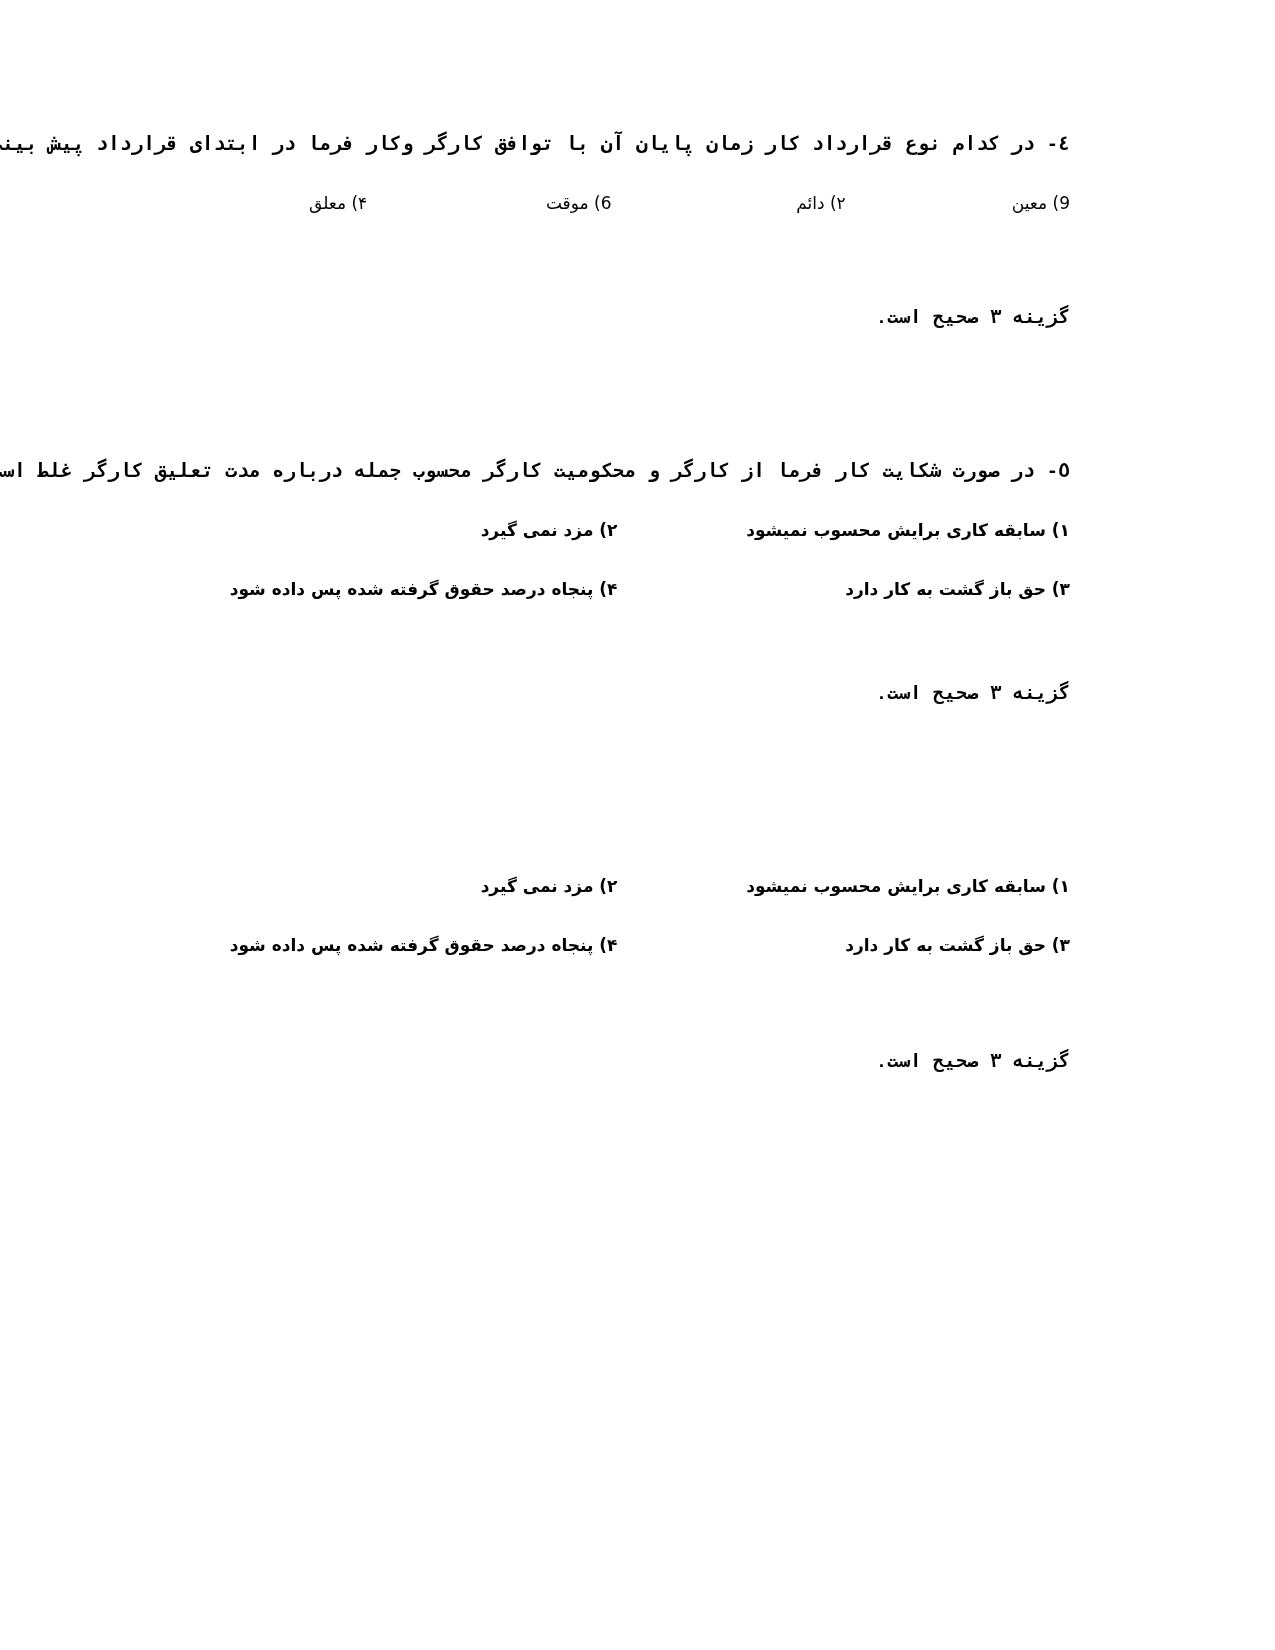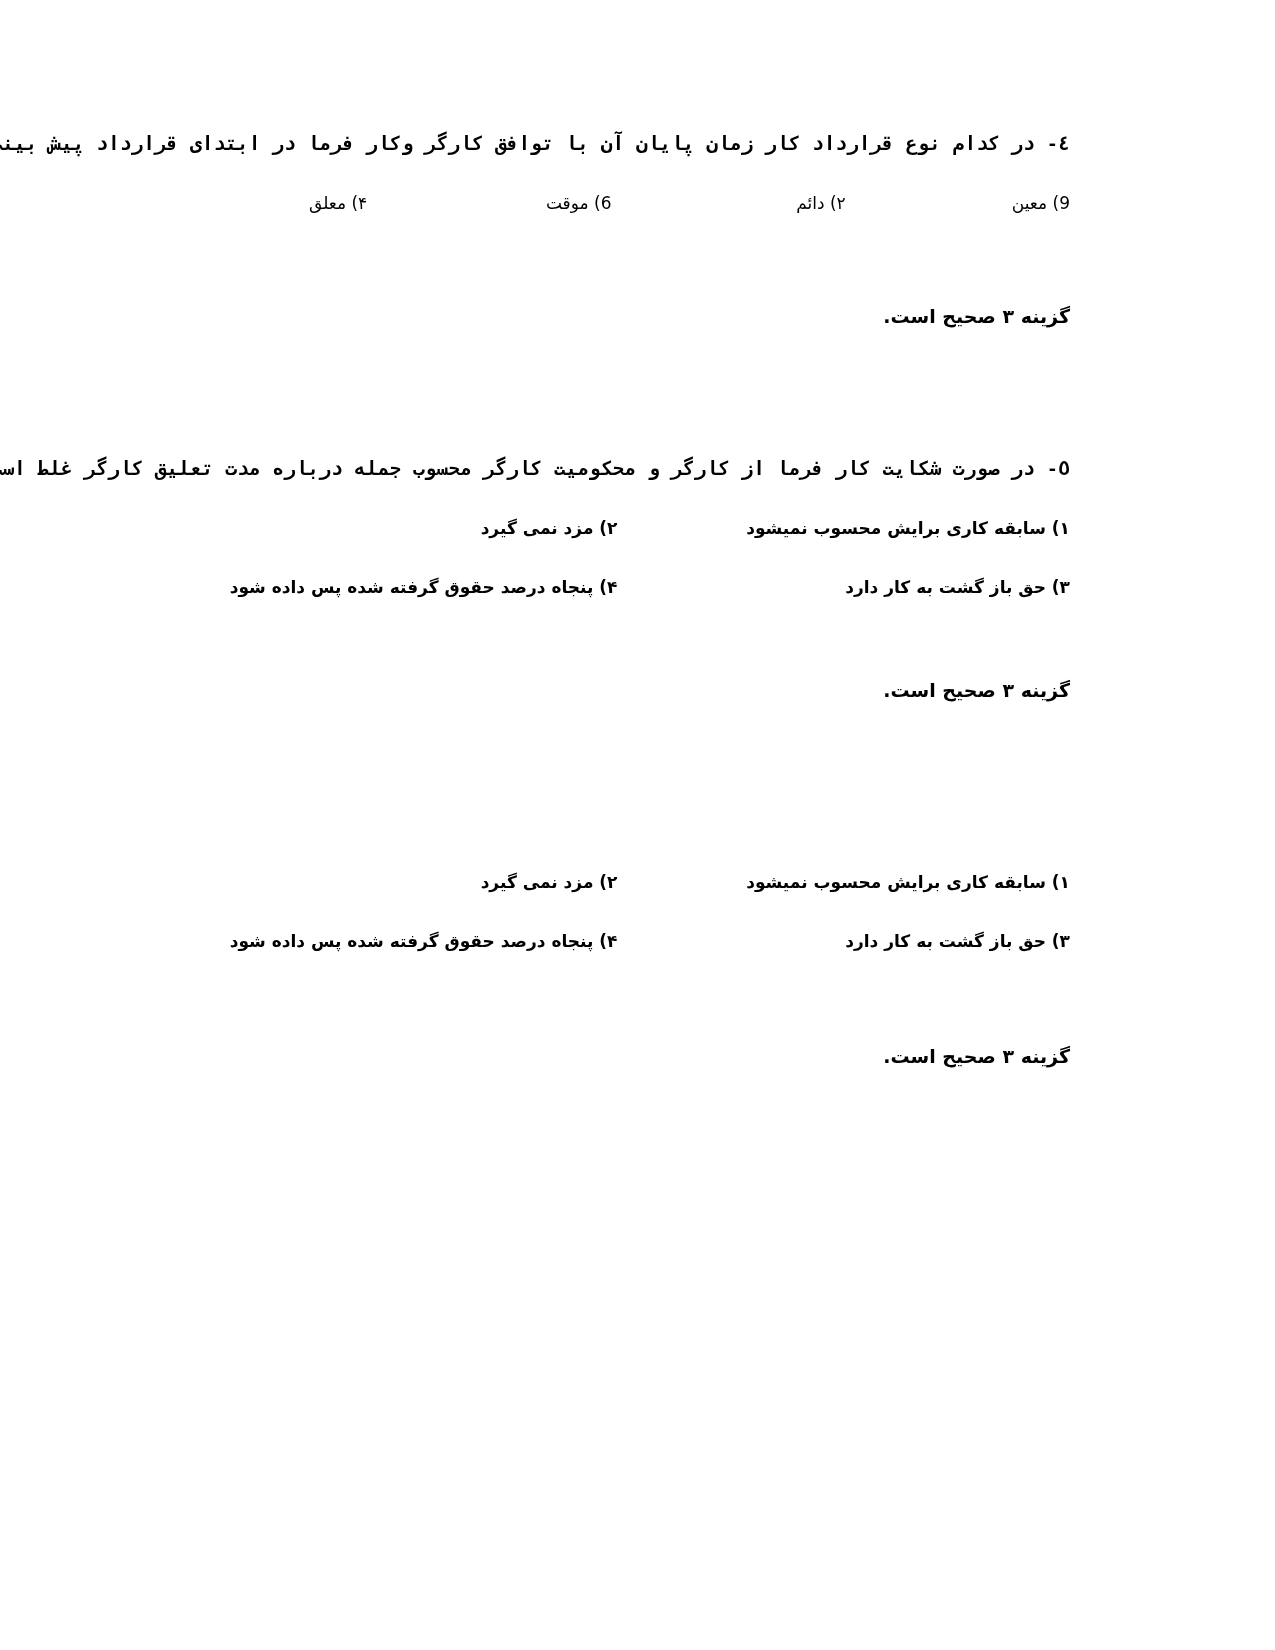--- a/index.html
+++ b/index.html
@@ -89,20 +89,21 @@
     white-space: nowrap;
     padding-left: 0;
     padding-right: 0;
     margin-right: 0;
   }
   .answer-wrap {
     text-align: right;
     padding-left: 0px;
     padding-right: 0px;
     box-sizing: border-box;
+    font-family: Liberation Mono, monospace;
   }
   .spacer-q4-answer { height: 84px; }
   .spacer-after-a1  { height: 128px; }
   .spacer-q5-answer { height: 74px; }
   .spacer-after-a2  { height: 138px; }
   .spacer-q6-answer { height: 86px; }
   .q5-opts-gap { height: 24px; }
 </style>
 </head>
 <body>

